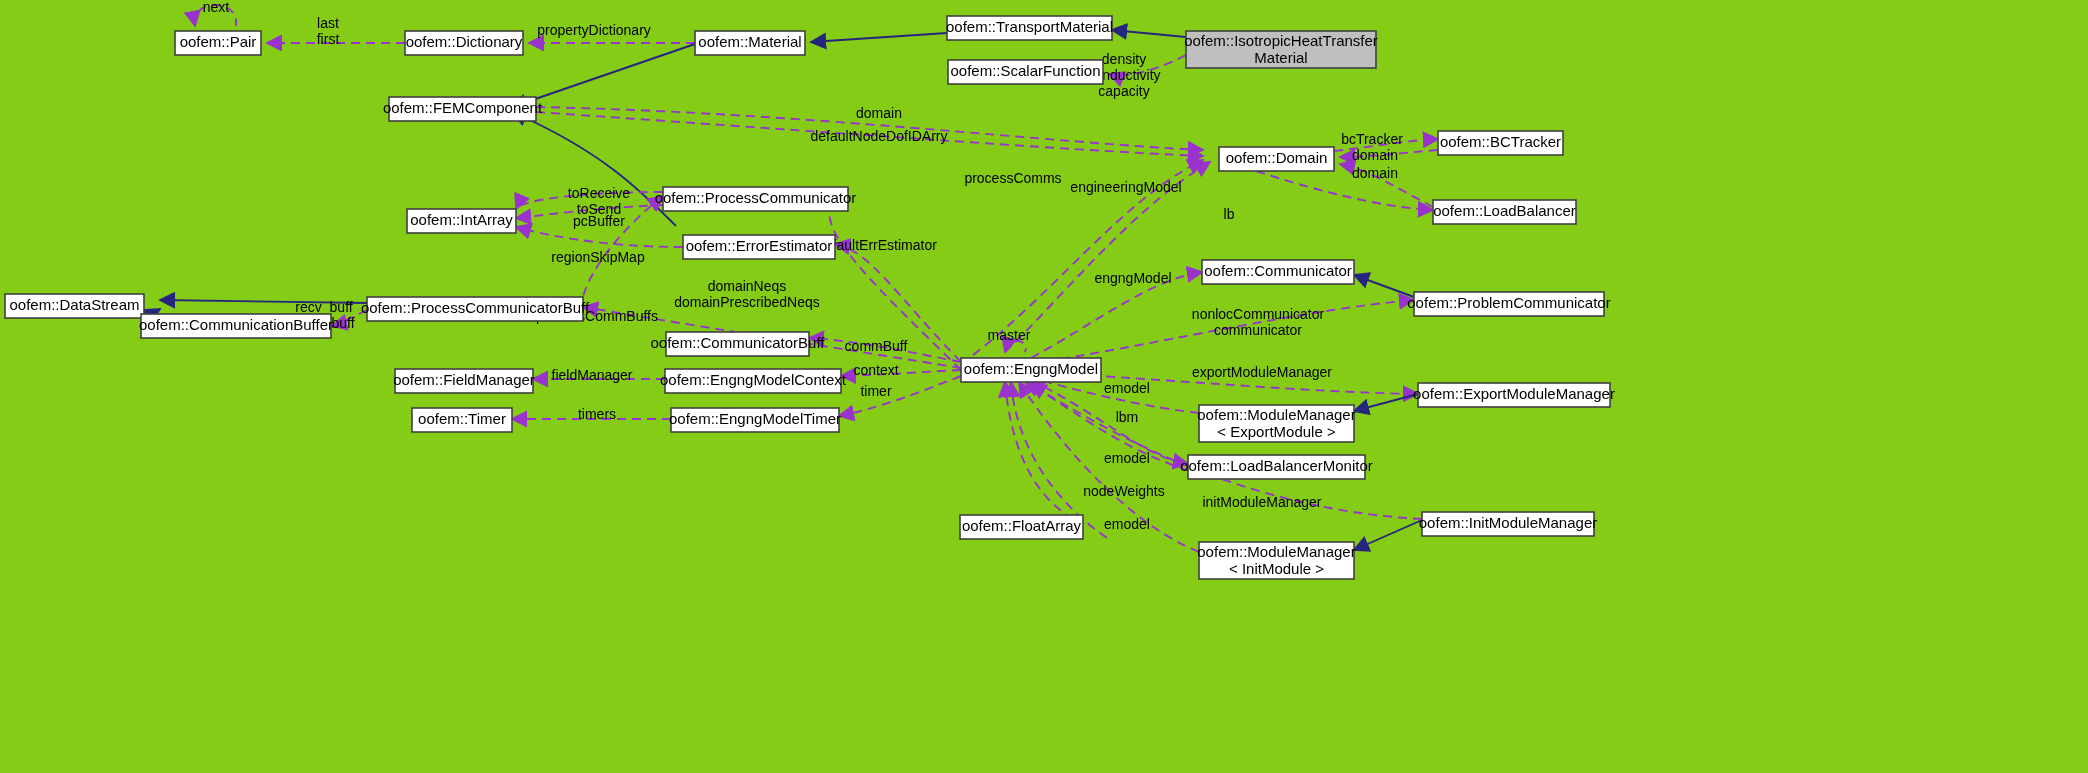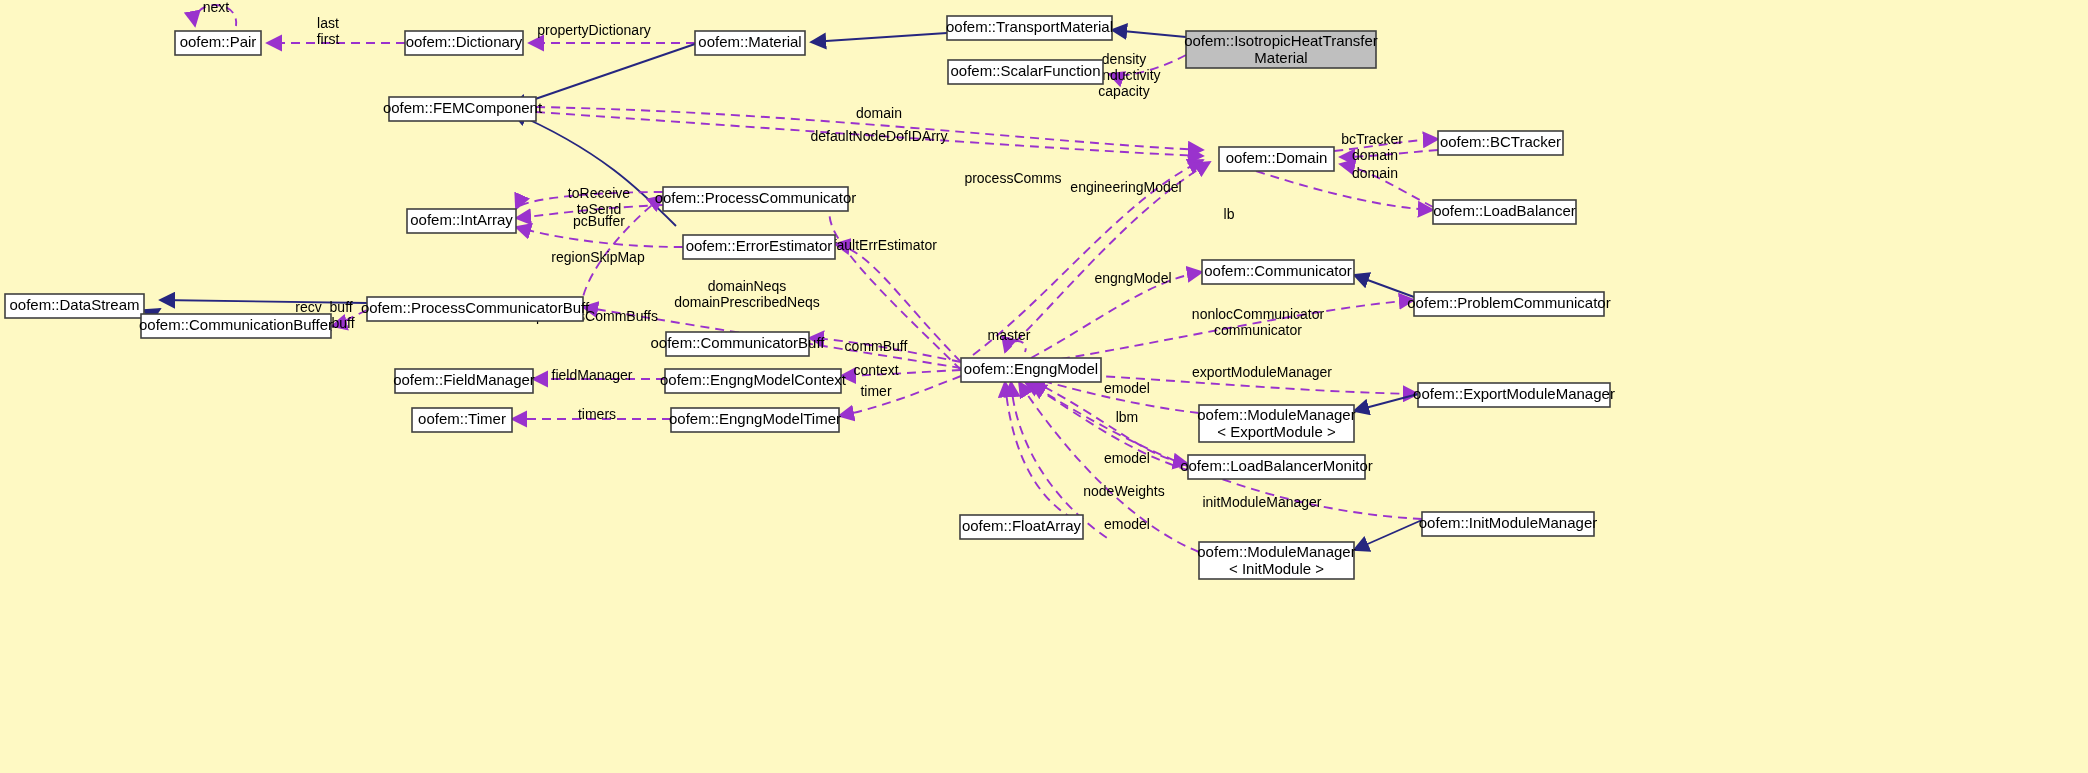--- a/index.html
+++ b/index.html
@@ -4,21 +4,21 @@
 <style>
   html, body {
     margin: 0;
     padding: 0;
     background: #ffffff;
   }
   #diagram-root {
     position: relative;
     width: 2088px;
     height: 773px;
-    background: #fef9c3;
+    background: #84cc16;
     font-family: "Liberation Sans", sans-serif;
   }
   svg#graph {
     position: absolute;
     left: 0;
     top: 0;
     width: 2088px;
     height: 773px;
     display: block;
   }

